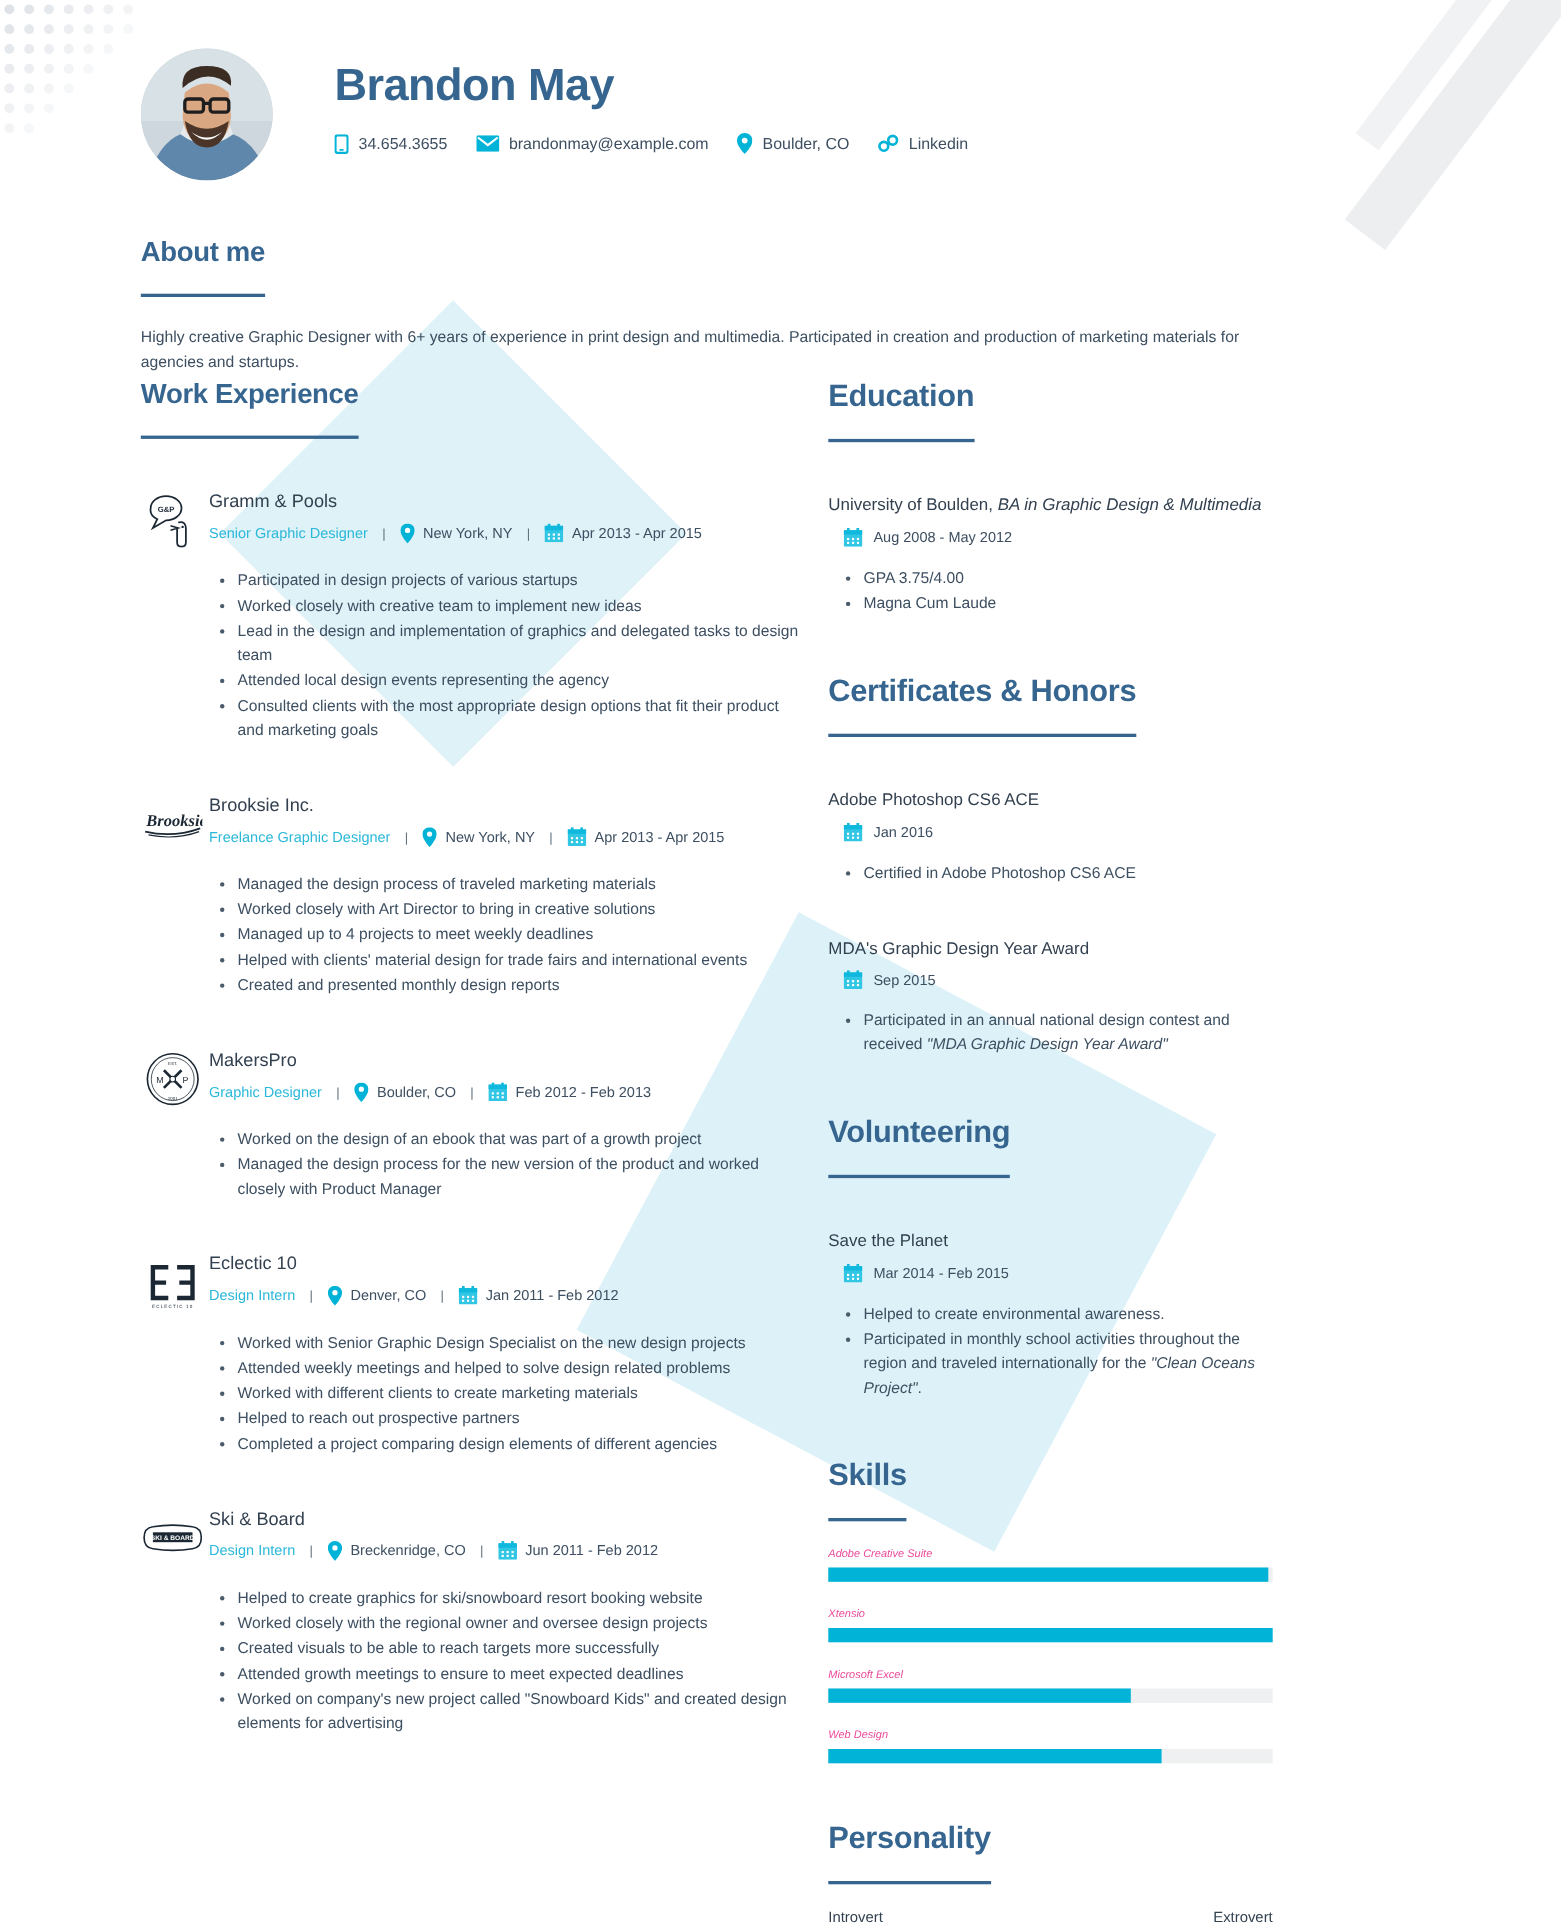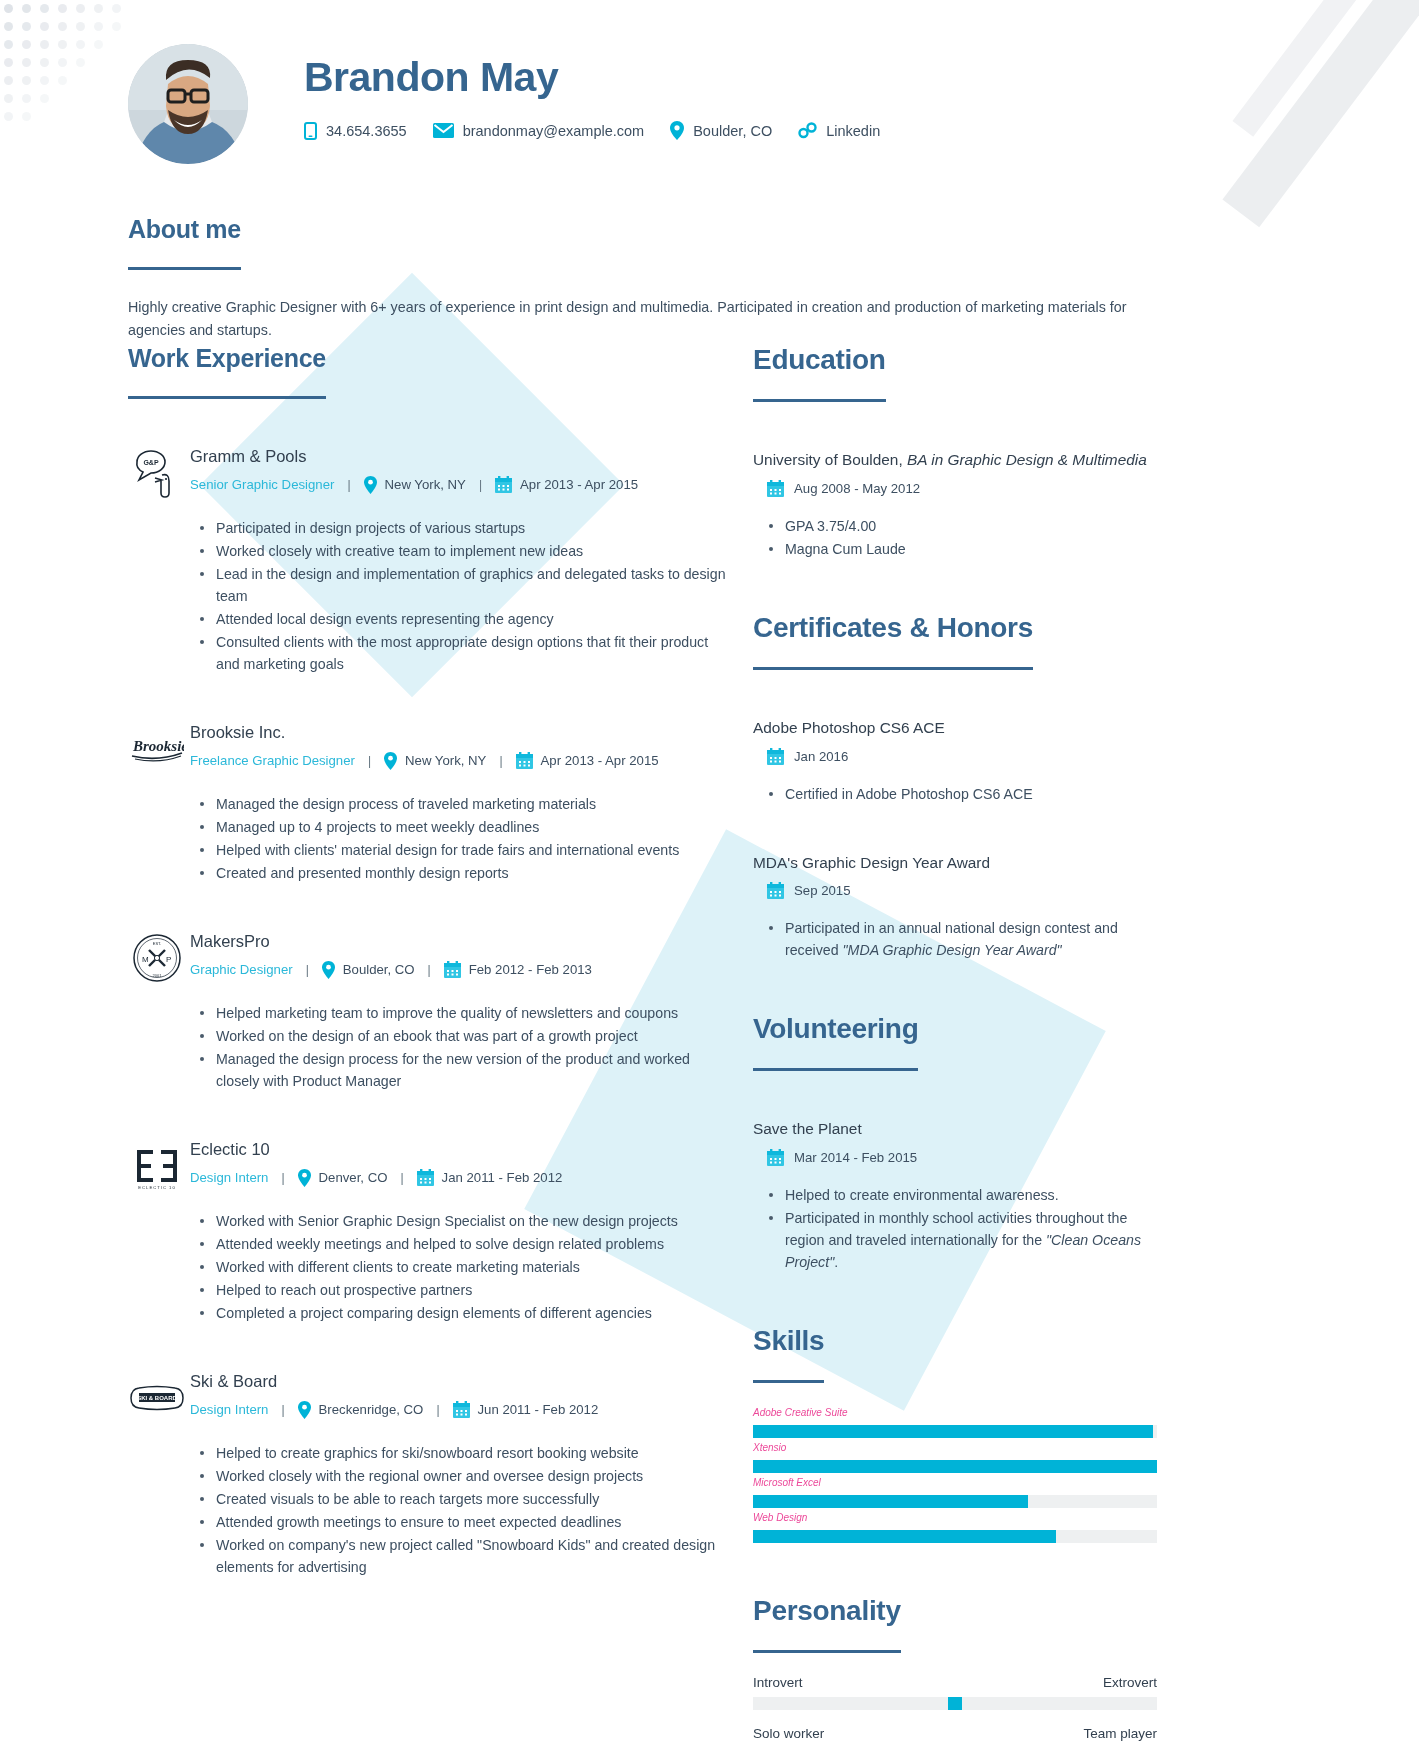--- a/index.html
+++ b/index.html
@@ -114,21 +114,21 @@
     position: relative; padding-left: 18px; margin-bottom: 1px;
   }
   ul.rbullets li::before {
     content: ""; position: absolute; left: 2px; top: 9px;
     width: 4px; height: 4px; border-radius: 50%; background: #4a5b6b;
   }
   ul.rbullets li em { font-style: italic; }
   .rsec { margin-top: 52px; }
 
   
-  .skill { margin-top: 4px; }
+  .skill { margin-top: 24px; }
   .skill:first-of-type { margin-top: 24px; }
   .skill-label { font-size: 10px; color: #ec4899; margin-bottom: 7px; font-style: italic; }
   .skill-track { height: 13px; background: #eef0f1; width: 100%; position: relative; }
   .skill-fill { height: 13px; background: #00b3d7; }
 
   
   .pers { margin-top: 22px; }
   .pers-row { margin-top: 16px; }
   .pers-labels { display: flex; justify-content: space-between; font-size: 13.5px; color: #32404f; margin-bottom: 7px; }
   .pers-track { height: 13px; background: #eef0f1; position: relative; }
@@ -340,20 +340,21 @@
                       <rect x="3" y="12.5" width="2" height="2" fill="#fff"></rect>
                       <rect x="7.5" y="12.5" width="2" height="2" fill="#fff"></rect>
                       <rect x="12" y="12.5" width="2" height="2" fill="#fff"></rect>
                     </svg>
                   </span>Apr 2013 - Apr 2015</span>
               </div>
             </div>
           </div>
           <ul class="bullets">
             <li>Managed the design process of traveled marketing materials</li>
+            <li>Worked closely with Art Director to bring in creative solutions</li>
             <li>Managed up to 4 projects to meet weekly deadlines</li>
             <li>Helped with clients' material design for trade fairs and international events</li>
             <li>Created and presented monthly design reports</li>
           </ul>
         </div>
         <div class="job">
           <div class="job-head">
             <div class="job-logo">
               <svg width="50" height="50" viewBox="0 0 50 50">
                 <circle cx="25" cy="25" r="23" fill="none" stroke="#1b2733" stroke-width="1.5"></circle>
@@ -390,21 +391,20 @@
                       <rect x="12" y="9" width="2" height="2" fill="#fff"></rect>
                       <rect x="3" y="12.5" width="2" height="2" fill="#fff"></rect>
                       <rect x="7.5" y="12.5" width="2" height="2" fill="#fff"></rect>
                       <rect x="12" y="12.5" width="2" height="2" fill="#fff"></rect>
                     </svg>
                   </span>Feb 2012 - Feb 2013</span>
               </div>
             </div>
           </div>
           <ul class="bullets">
-            <li>Helped marketing team to improve the quality of newsletters and coupons</li>
             <li>Worked on the design of an ebook that was part of a growth project</li>
             <li>Managed the design process for the new version of the product and worked closely with Product Manager</li>
           </ul>
         </div>
         <div class="job">
           <div class="job-head">
             <div class="job-logo">
               <svg width="52" height="48" viewBox="0 0 52 48">
                 <path d="M6 8 L22 8 L22 12 L10 12 L10 22 L20 22 L20 26 L10 26 L10 36 L22 36 L22 40 L6 40 Z" fill="#1b2733"></path>
                 <path d="M46 8 L30 8 L30 12 L42 12 L42 22 L32 22 L32 26 L42 26 L42 36 L30 36 L30 40 L46 40 Z" fill="#1b2733"></path>

